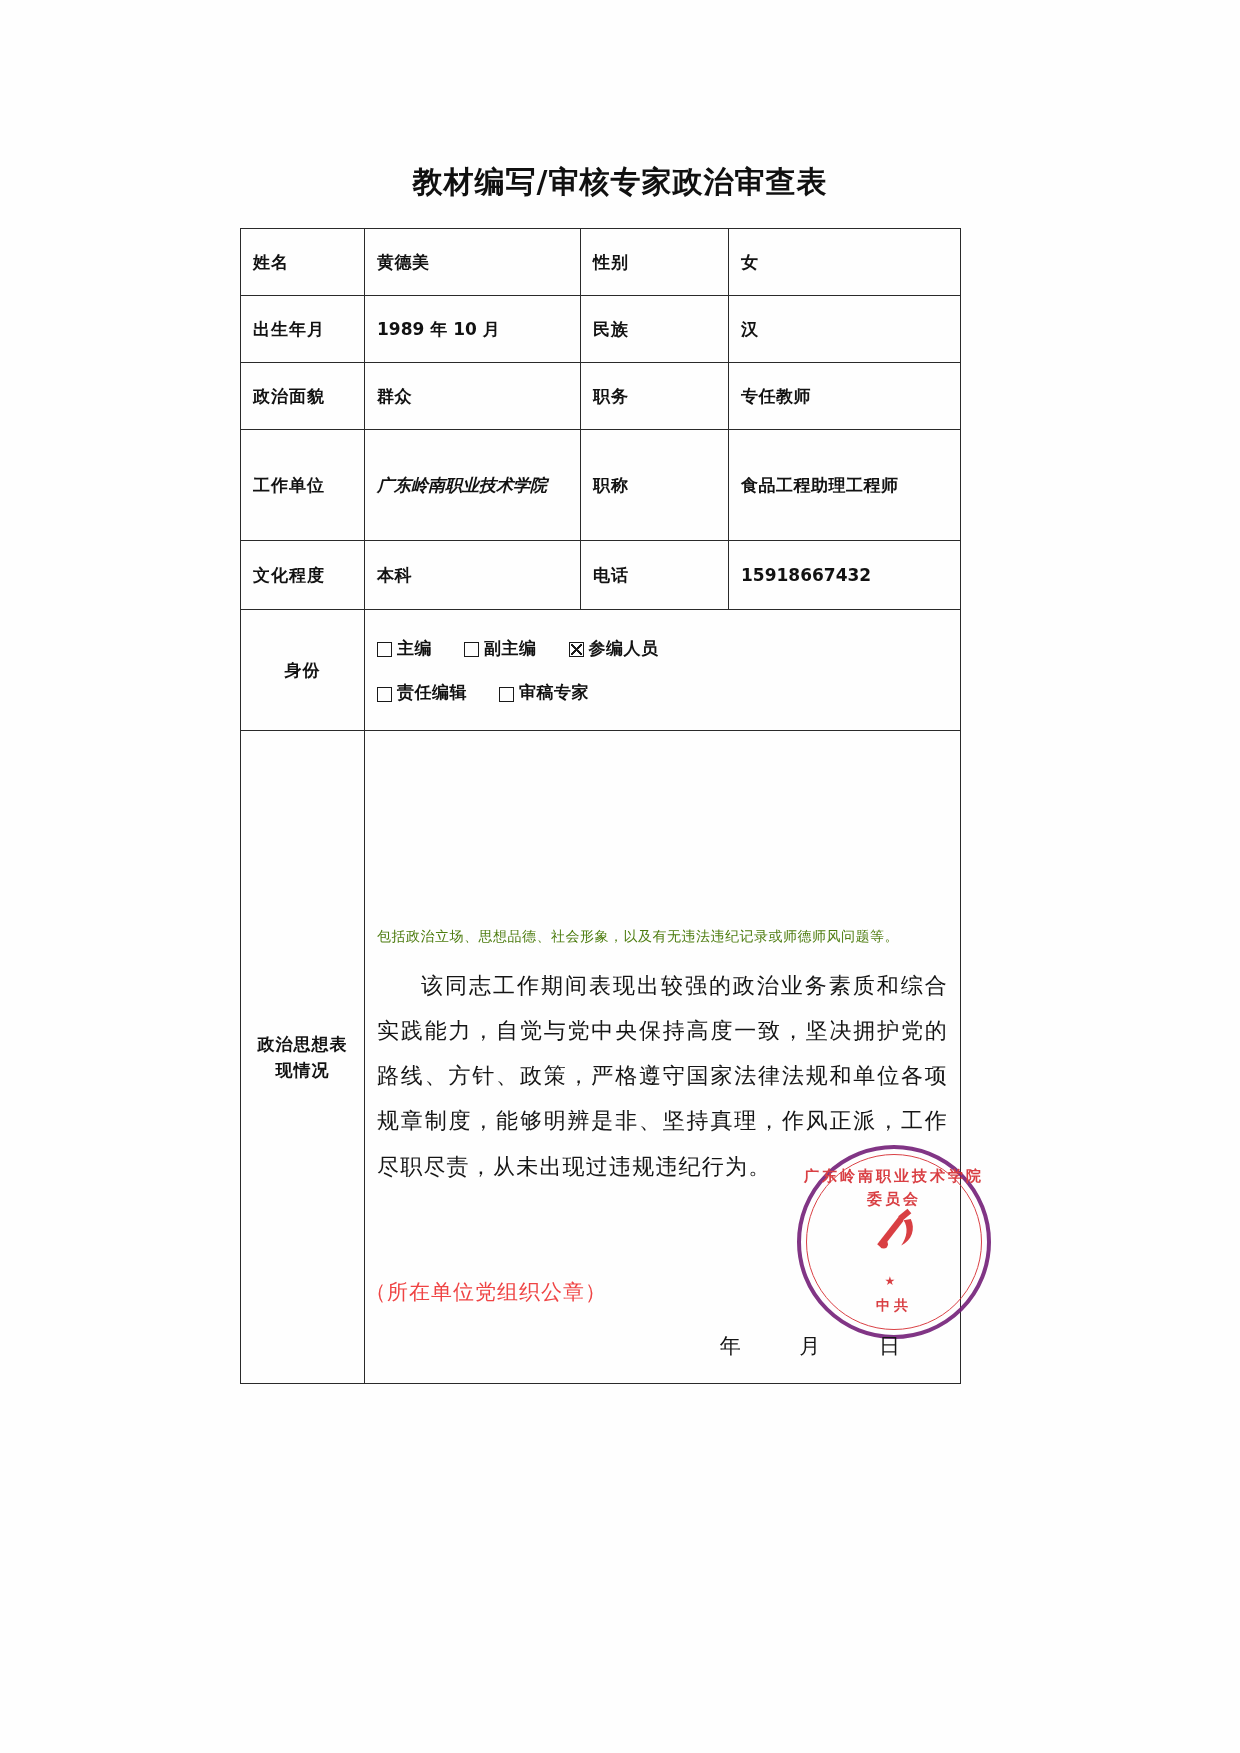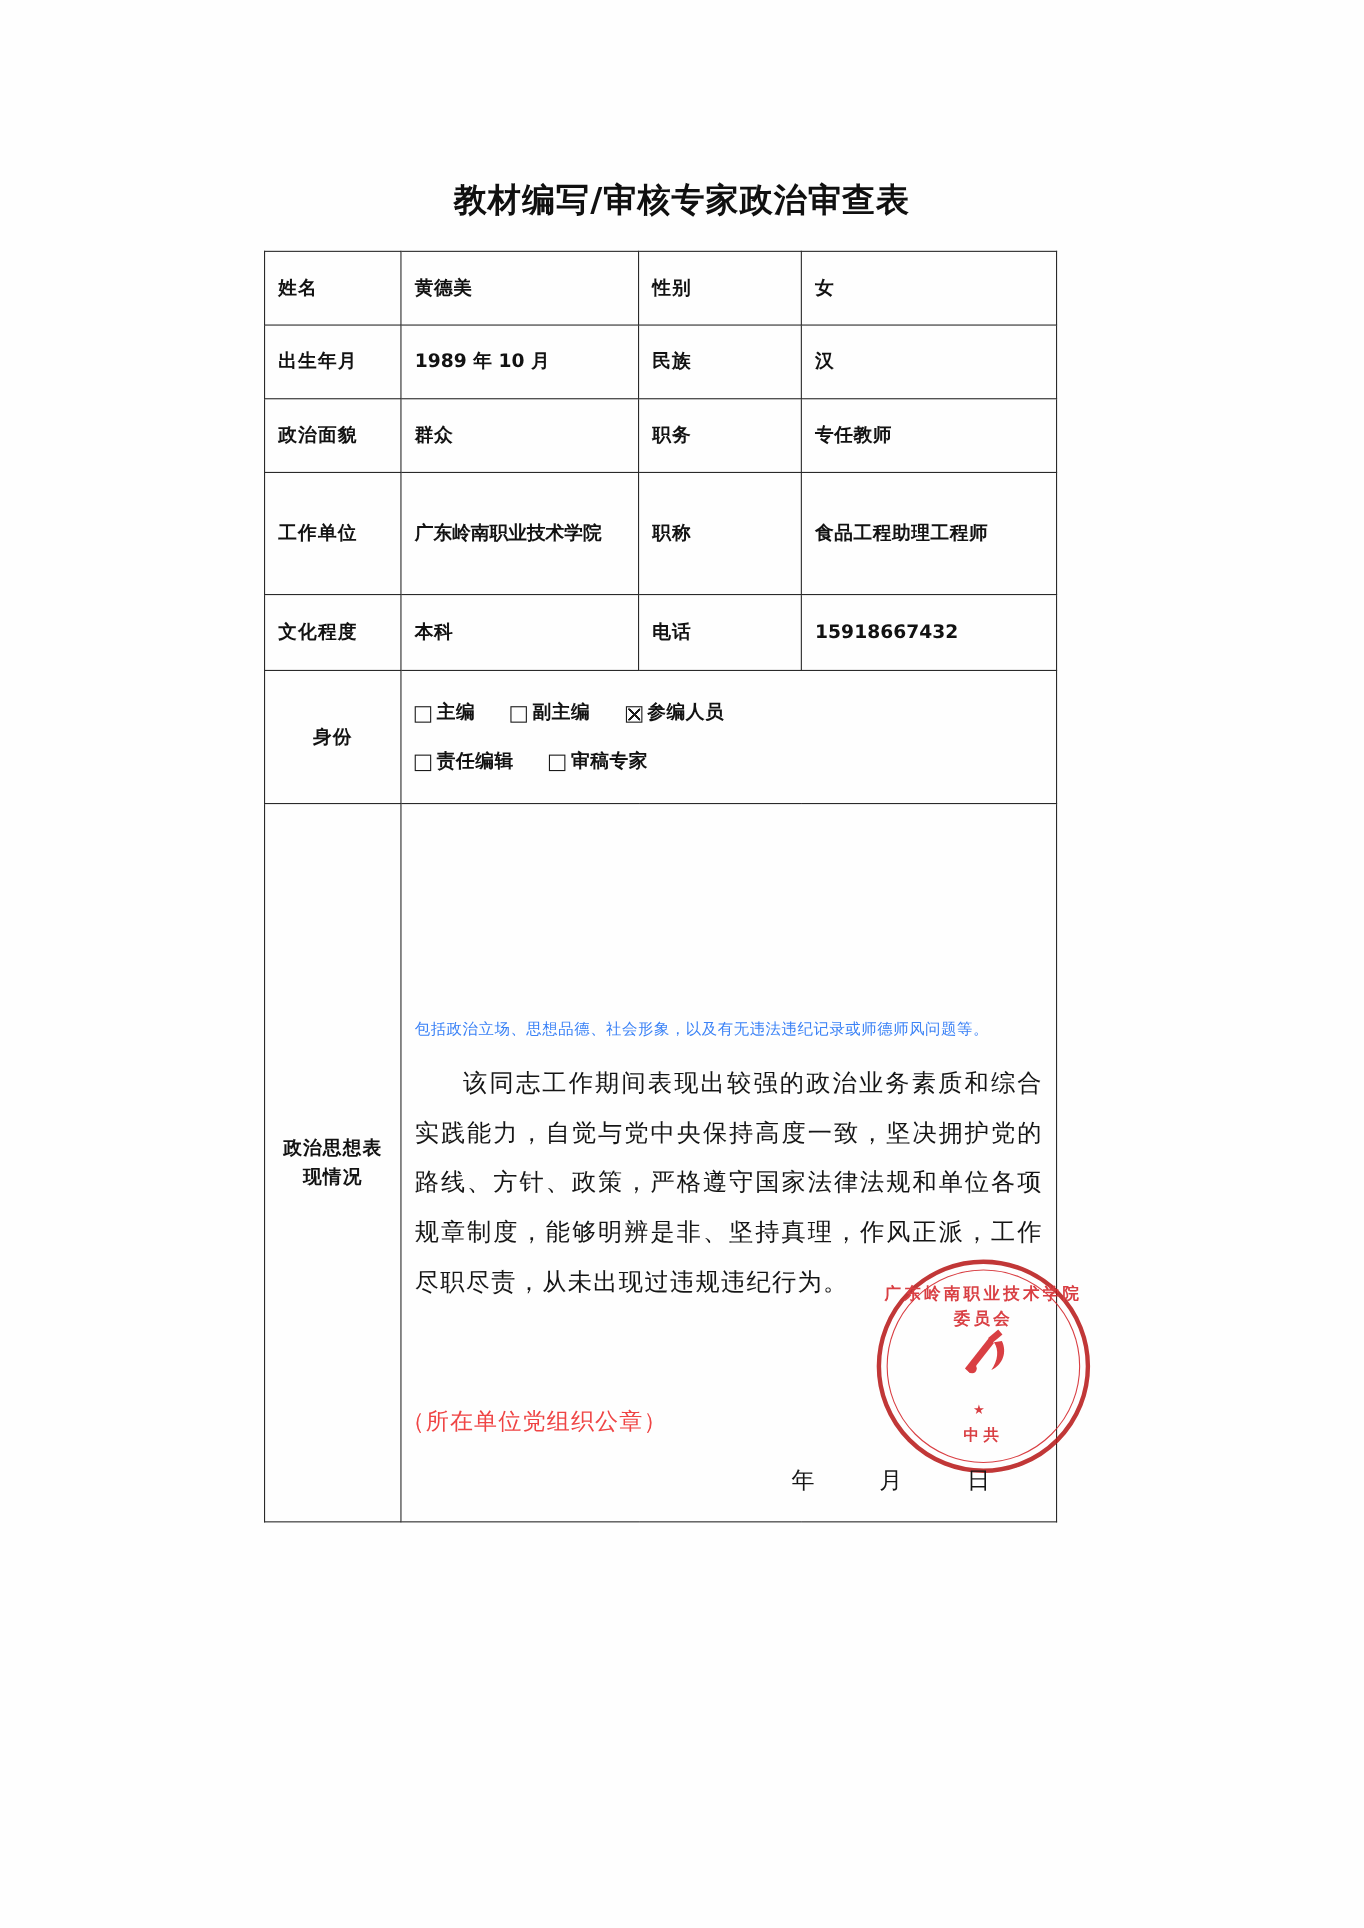--- a/index.html
+++ b/index.html
@@ -75,20 +75,21 @@
   .c4 { width: 232px; }
 
   .row-h1 td { height: 54px; }
   .row-h2 td { height: 56px; }
   .row-work td { height: 98px; }
   .row-id td { height: 108px; }
 
   .work-unit {
     line-height: 1.9;
     font-weight: bold;
+    font-style: italic;
   }
 
   .identity-line {
     display: flex;
     align-items: center;
     font-weight: bold;
     letter-spacing: 0.5px;
   }
   .identity-line + .identity-line { margin-top: 18px; }
   .opt { margin-right: 32px; white-space: nowrap; }
@@ -116,21 +117,21 @@
   }
 
   .politics-cell {
     position: relative;
     height: 640px;
     vertical-align: top;
     padding: 10px 14px 10px 16px;
   }
   .hint {
     font-size: 14px;
-    color: #3b82f6;
+    color: #4d7c0f;
     line-height: 1.7;
     letter-spacing: 0.5px;
     font-family: "DejaVu Serif", "Liberation Serif", serif;
   }
   .body-text {
     margin-top: 14px;
     font-size: 22px;
     line-height: 2.05;
     letter-spacing: 1.2px;
     font-family: "DejaVu Serif", "Liberation Serif", serif;
@@ -169,21 +170,21 @@
     margin-top: 32px;
   }
 
   
   .seal {
     position: absolute;
     left: 432px;
     bottom: 44px;
     width: 186px;
     height: 186px;
-    border: 4px solid #b91c1c;
+    border: 4px solid #701a75;
     border-radius: 50%;
     opacity: 0.88;
     pointer-events: none;
   }
   .seal::before {
     content: "";
     position: absolute;
     left: 5px; top: 5px; right: 5px; bottom: 5px;
     border: 1.5px solid #d4252a;
     border-radius: 50%;

